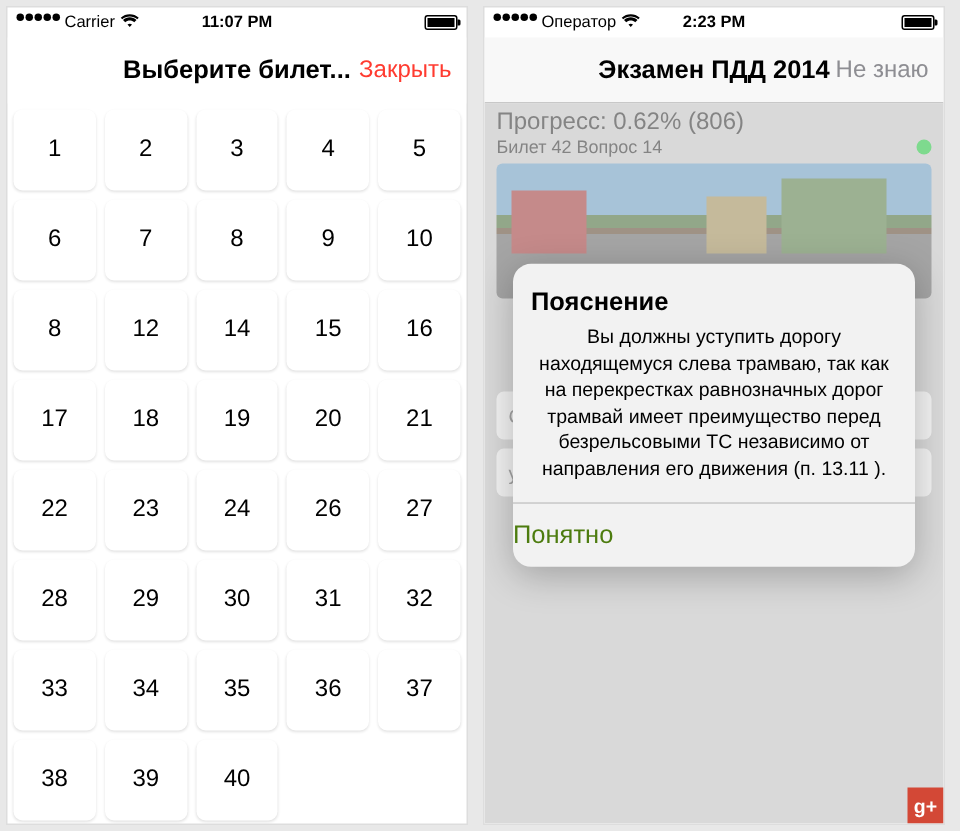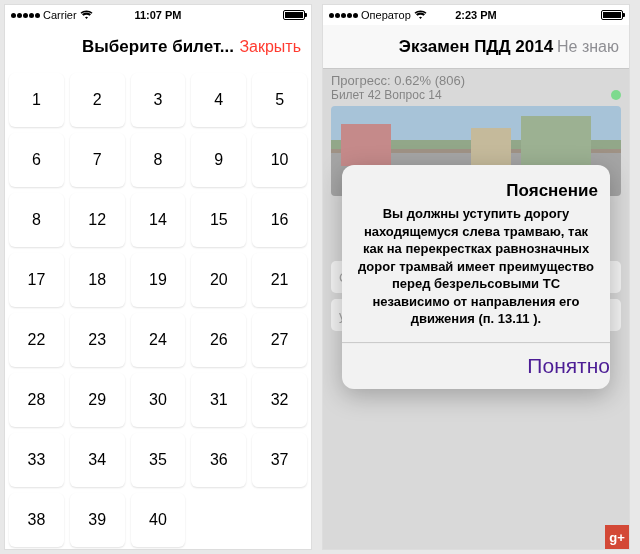--- a/index.html
+++ b/index.html
@@ -23,21 +23,21 @@
     .status-bar {
       height: 20px;
       display: flex;
       align-items: center;
       justify-content: space-between;
       padding: 0 6px;
       font-size: 11px;
       font-weight: 500;
       color: #000;
     }
-    .status-left, .status-right { display: flex; align-items: center; gap: 3px; }
+    .status-left, .status-right { display: flex; gap: 3px; }
     .status-center { position:absolute; left:50%; transform:translateX(-50%); font-weight:600; }
     .signal-dots { display:flex; gap:1px; }
     .signal-dots span { width:5px; height:5px; border-radius:50%; background:#000; }
     .wifi-icon svg { display:block; }
     .battery { width: 22px; height: 10px; border: 1px solid #000; border-radius: 2px; position: relative; }
     .battery::after { content:''; position:absolute; right:-3px; top:2px; width:2px; height:4px; background:#000; border-radius:0 1px 1px 0; }
     .battery-fill { position:absolute; left:1px; top:1px; bottom:1px; width:18px; background:#000; }
 
     .nav-bar {
       height: 44px;
@@ -77,21 +77,21 @@
       color:#000;
       box-shadow: 0 1px 2px rgba(0,0,0,0.12);
     }
 
     .phone-right .content-bg {
       position:absolute;
       top:64px; left:0; right:0; bottom:0;
       background:#d8d8d8;
     }
     .progress-line {
-      font-size: 13px;
+      font-size: 16px;
       color:#555;
       padding: 4px 8px 0;
     }
     .question-line {
       font-size: 12px;
       color:#555;
       padding: 0 8px 4px;
       display:flex;
       justify-content:space-between;
       align-items:center;
@@ -135,39 +135,38 @@
       position:absolute;
       left:50%; top:50%;
       transform:translate(-50%,-50%);
       width: 268px;
       background:#f2f2f2;
       border-radius: 12px;
       box-shadow: 0 6px 24px rgba(0,0,0,0.25);
       overflow:hidden;
     }
     .alert-title {
-      text-align:right;
+      text-align:left;
       font-size:17px;
       font-weight:600;
       padding: 16px 12px 4px;
     }
     .alert-body {
       text-align:center;
       font-size:13px;
       line-height:1.35;
       padding: 0 14px 14px;
       color:#000;
-      font-weight:bold;
     }
     .alert-button {
       border-top:1px solid #c8c8c8;
-      text-align:right;
+      text-align:left;
       padding:11px 0;
-      font-size:21px;
-      color:#4c1d95;
+      font-size:17px;
+      color:#4d7c0f;
       font-weight:400;
     }
 
     .gplus {
       position:absolute;
       right:0; bottom:0;
       width:24px; height:24px;
       background:#d34836;
       color:#fff;
       font-size:13px;

